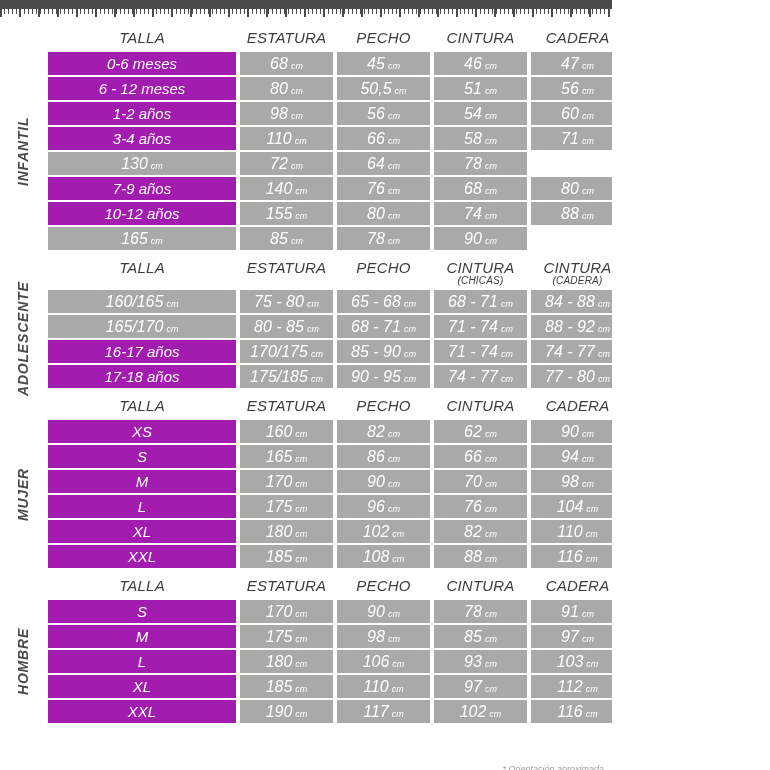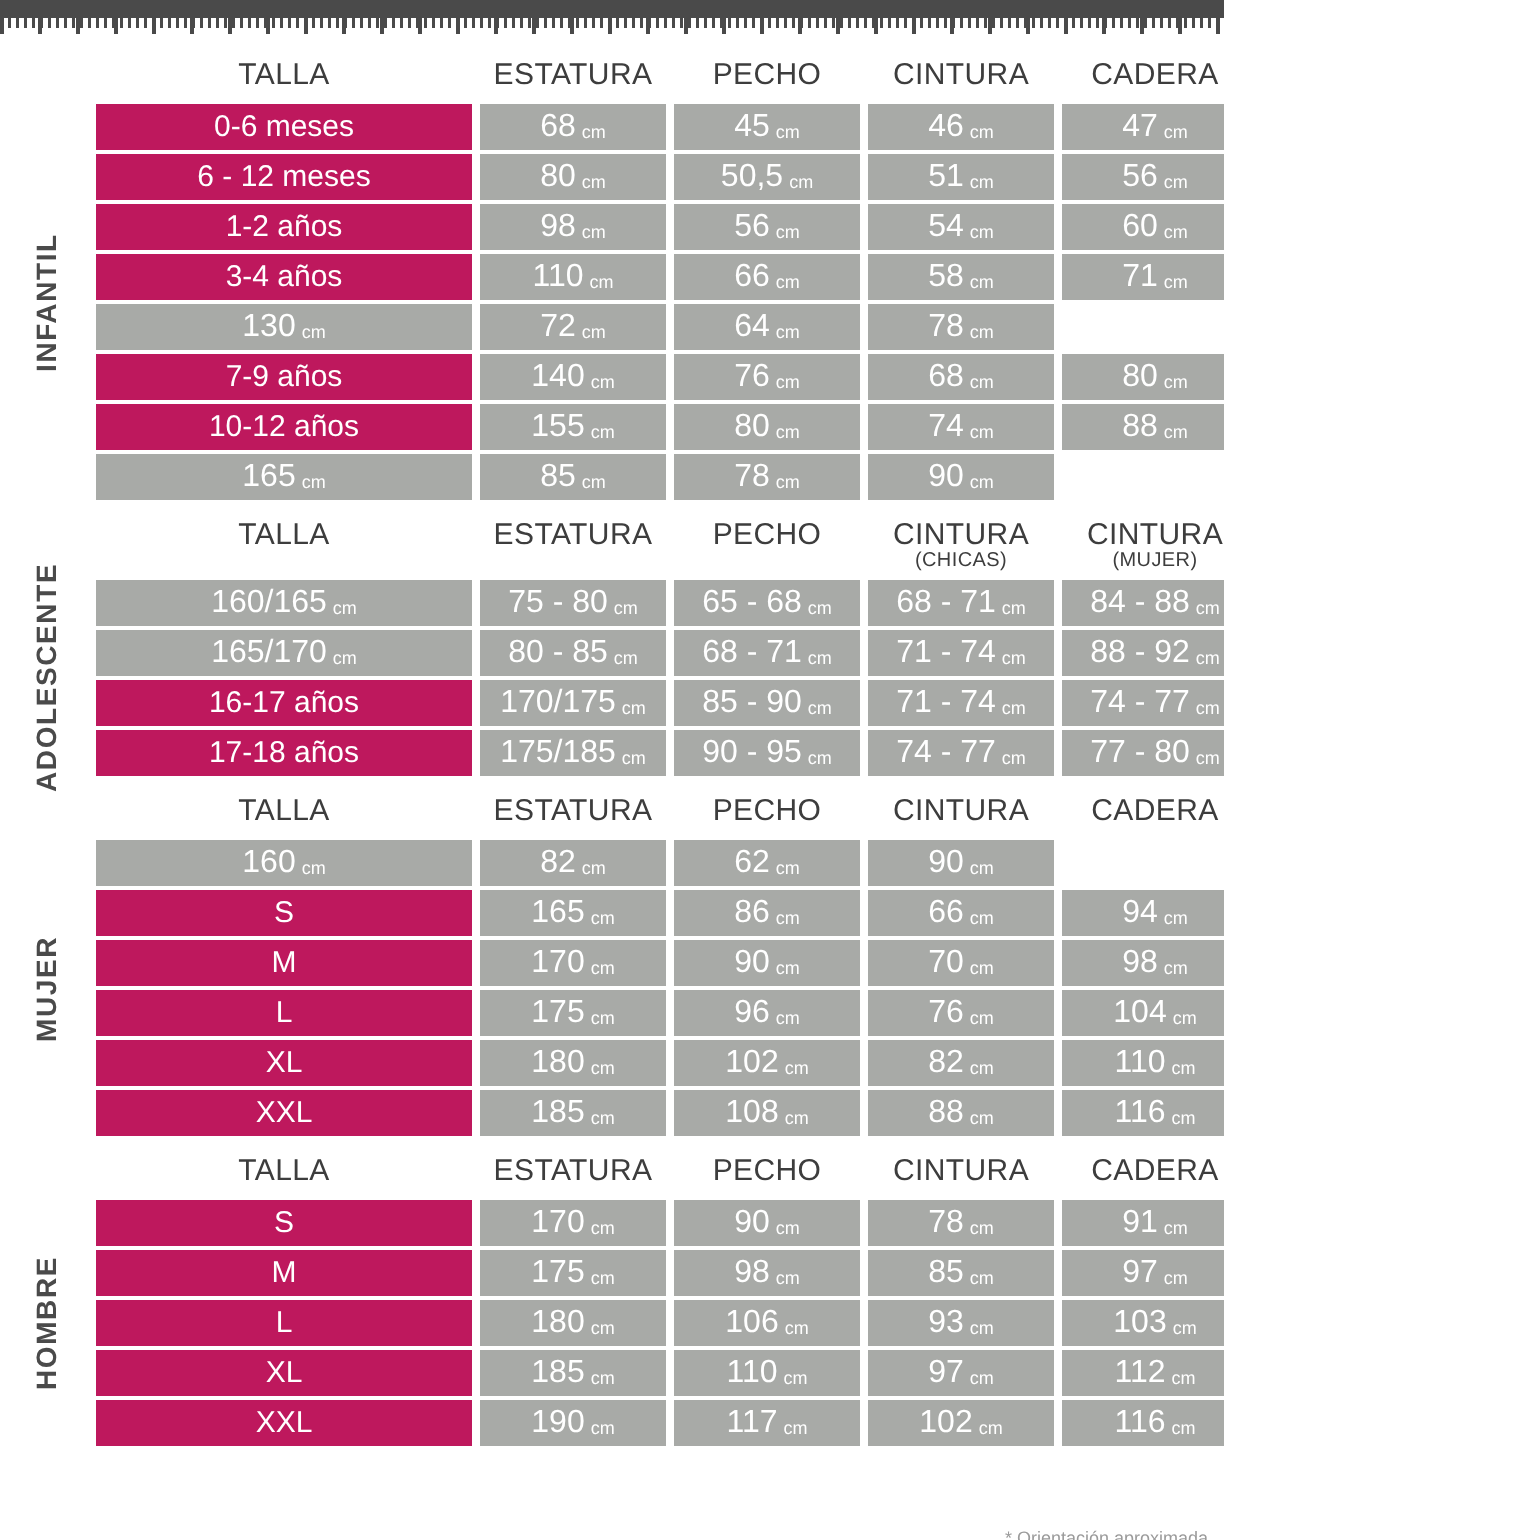--- a/index.html
+++ b/index.html
@@ -3,20 +3,21 @@
 <meta charset="utf-8">
 <style>
   html, body { margin: 0; padding: 0; background: #ffffff; }
   .page {
     position: relative;
     width: 612px;
     height: 770px;
     overflow: hidden;
     background: #ffffff;
     font-family: "Liberation Sans", sans-serif;
+    font-style: italic;
   }
   
   .ruler {
     position: absolute;
     top: 0; left: 0;
     width: 770px;
     height: 18px;
     background:
       linear-gradient(#4a4a4a, #4a4a4a) 0 0 / 100% 9px no-repeat,
       repeating-linear-gradient(90deg, #4a4a4a 0 2px, transparent 2px 19px) 0 0 / 100% 17px no-repeat,
@@ -51,21 +52,21 @@
   .rows-wrap { position: relative; }
   .row { margin-bottom: 2px; }
   .cell {
     height: 23px;
     display: flex;
     align-items: center;
     justify-content: center;
     color: #ffffff;
   }
   .label-cell {
-    background: #be185d;
+    background: #a21caf;
     font-size: 15px;
   }
   .value-cell {
     background: #a8aaa7;
   }
   .num { font-size: 16px; line-height: 16px; }
   .unit { font-size: 9px; margin-left: 3px; padding-top: 4px; }
   .side-label {
     position: absolute;
     left: -36px;
@@ -279,21 +280,21 @@
           </div>
           <div class="hcell">
             <div class="hlabel">PECHO</div>
           </div>
           <div class="hcell">
             <div class="hlabel">CINTURA</div>
             <div class="hsub">(CHICAS)</div>
           </div>
           <div class="hcell">
             <div class="hlabel">CINTURA</div>
-            <div class="hsub">(MUJER)</div>
+            <div class="hsub">(CADERA)</div>
           </div>
           <div class="hcell">
             <div class="hlabel">CADERA</div>
           </div>
         </div>
         <div class="rows-wrap">
           <div class="side-label">ADOLESCENTE</div>
           <div class="grid row cols6">
             <div class="cell value-cell">
               <span class="num">160/165</span>
@@ -400,20 +401,21 @@
           <div class="hcell">
             <div class="hlabel">CINTURA</div>
           </div>
           <div class="hcell">
             <div class="hlabel">CADERA</div>
           </div>
         </div>
         <div class="rows-wrap">
           <div class="side-label">MUJER</div>
           <div class="grid row">
+            <div class="cell label-cell">XS</div>
             <div class="cell value-cell">
               <span class="num">160</span>
               <span class="unit">cm</span>
             </div>
             <div class="cell value-cell">
               <span class="num">82</span>
               <span class="unit">cm</span>
             </div>
             <div class="cell value-cell">
               <span class="num">62</span>

